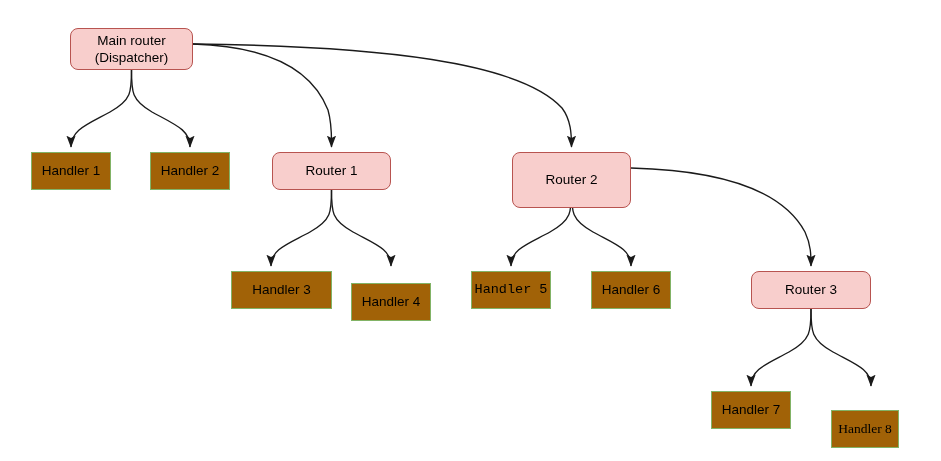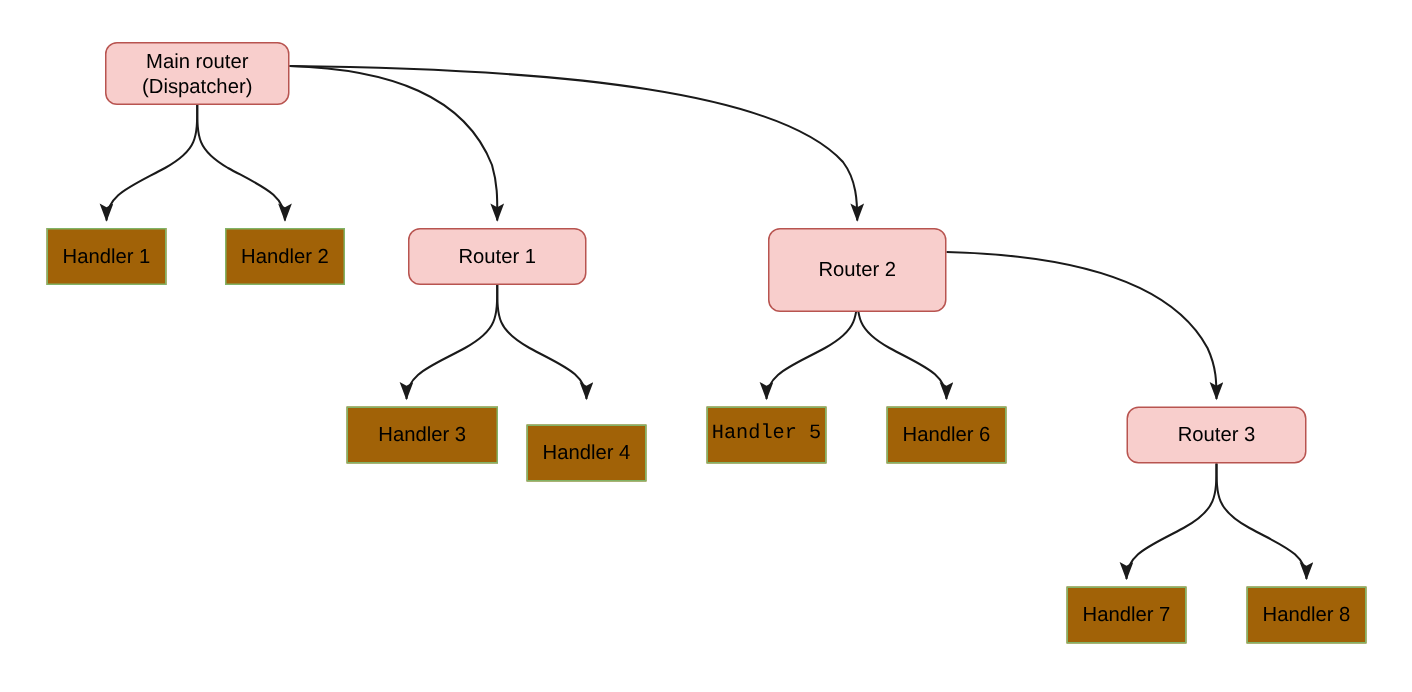--- a/index.html
+++ b/index.html
@@ -130,17 +130,17 @@
   </div>
 
   <div class="node node-router" style="left:751px; top:271px; width:120px; height:38px;">
     <span class="node-label">Router 3</span>
   </div>
 
   <div class="node node-handler" style="left:711px; top:391px; width:80px; height:38px;">
     <span class="node-label">Handler 7</span>
   </div>
 
-  <div class="node node-handler" style="left:831px; top:391px; width:80px; height:38px;">
+  <div class="node node-handler" style="left:831px; top:410px; width:68px; height:38px;font-family:Liberation Serif, serif;">
     <span class="node-label">Handler 8</span>
   </div>
 
 </div>
 
 </body></html>

